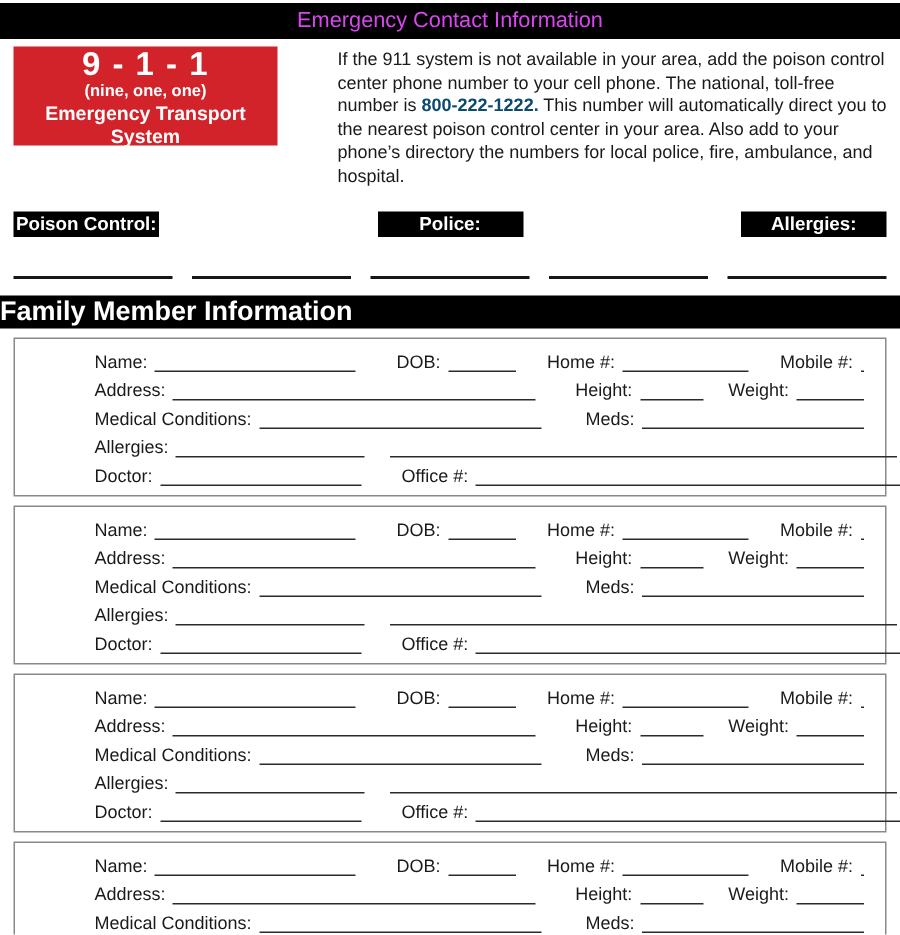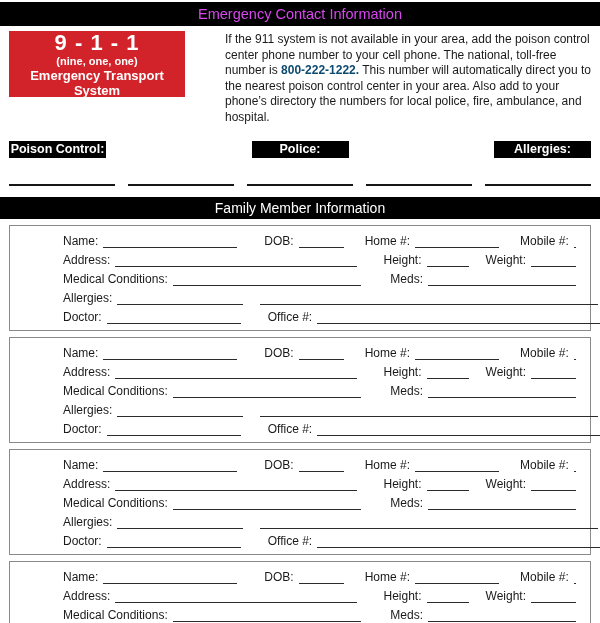--- a/index.html
+++ b/index.html
@@ -35,22 +35,22 @@
   .contacts-row { margin-top: 15px; }
   .contact-box {
     width: 97px; height: 17px; background: #000; color: #fff;
     font-weight: bold; font-size: 12.5px;
     display: flex; align-items: center; justify-content: center;
   }
   .contact-lines { margin-top: 26px; }
   .contact-line { width: 106px; height: 2px; background: #161616; }
   .familybar {
     margin-top: 11px; height: 22px; background: #000;
-    color: #fff; font-weight: normal; font-size: 14px;
-    display: flex; align-items: center; justify-content: center;
+    color: #fff; font-weight: bold; font-size: 18px;
+    display: flex; align-items: center; 
   }
   .members { }
   .member {
     margin: 6px 9px 6px 9px;
     border: 1px solid #8a8a8a;
     padding: 4px 14px 5px 16px;
     background: #fff;
   }
   .frow {
     display: flex; align-items: flex-end; height: 19px;

